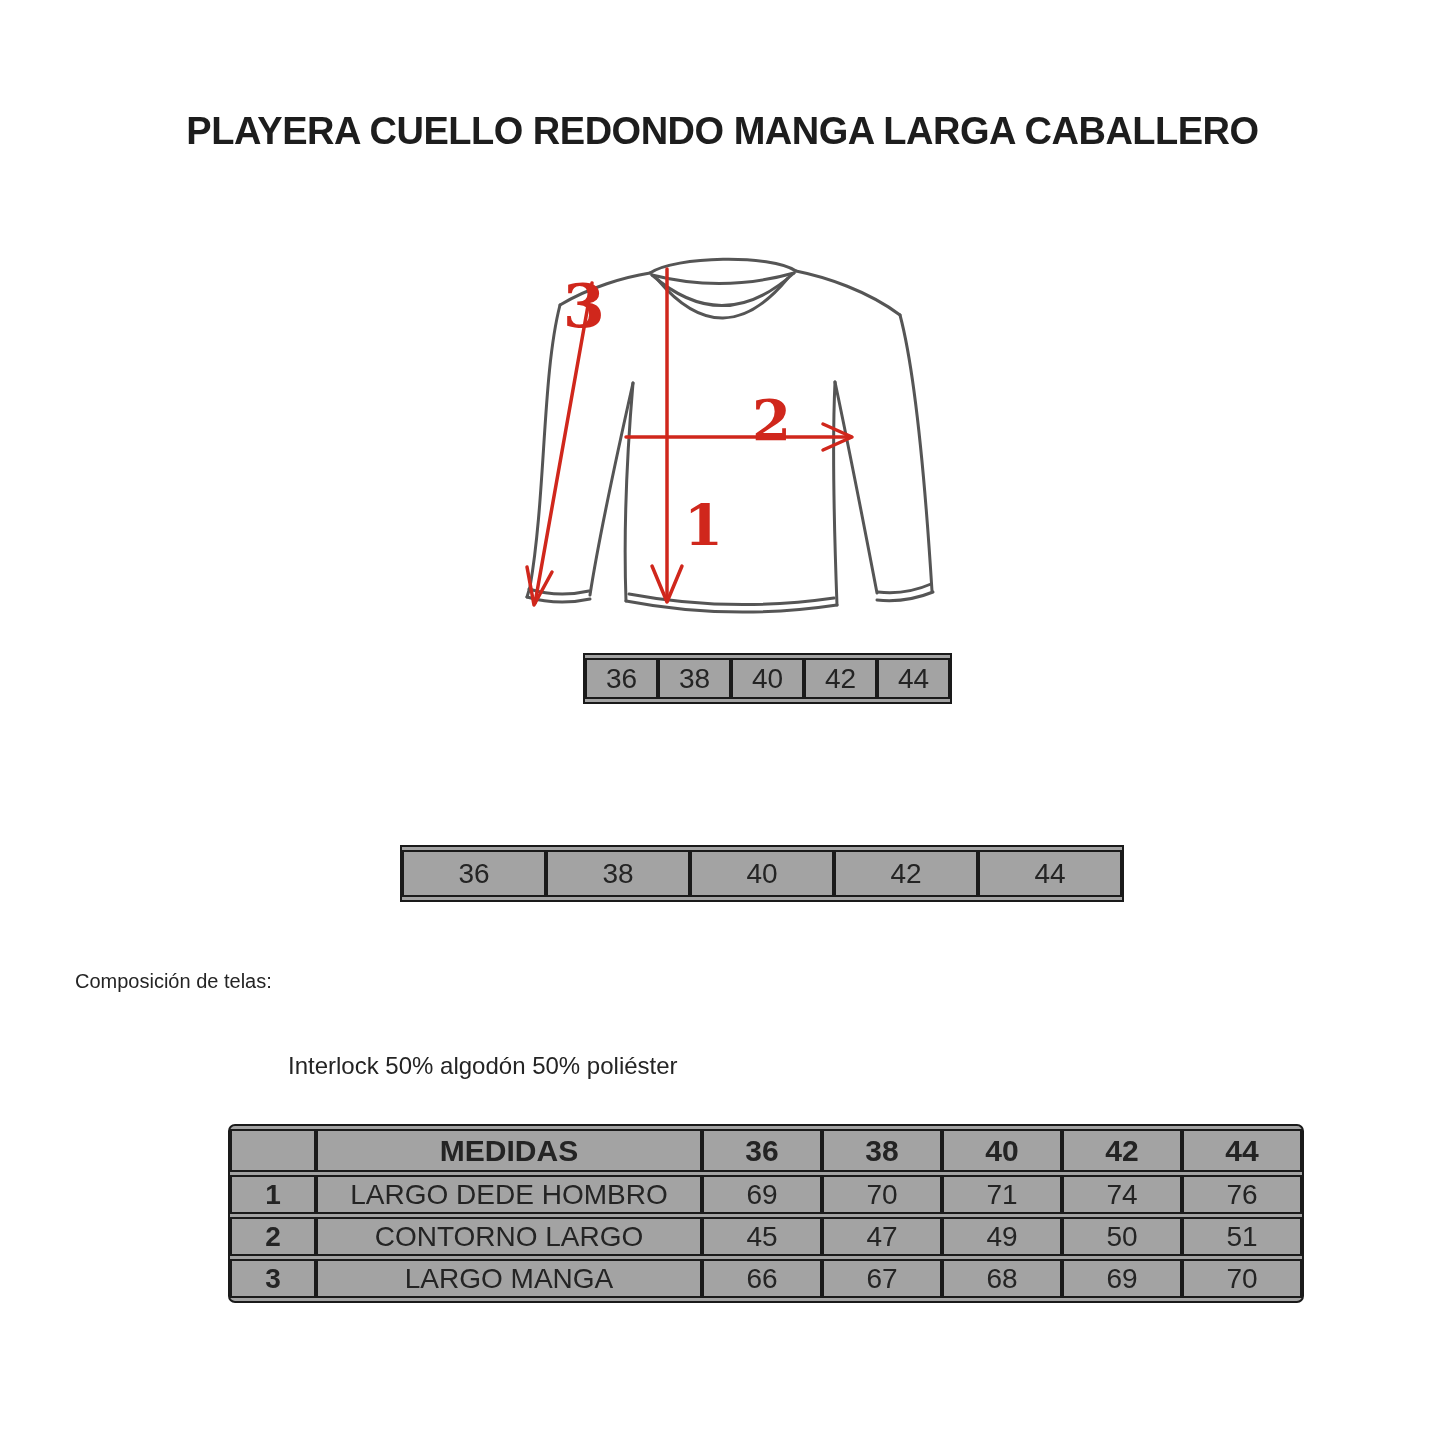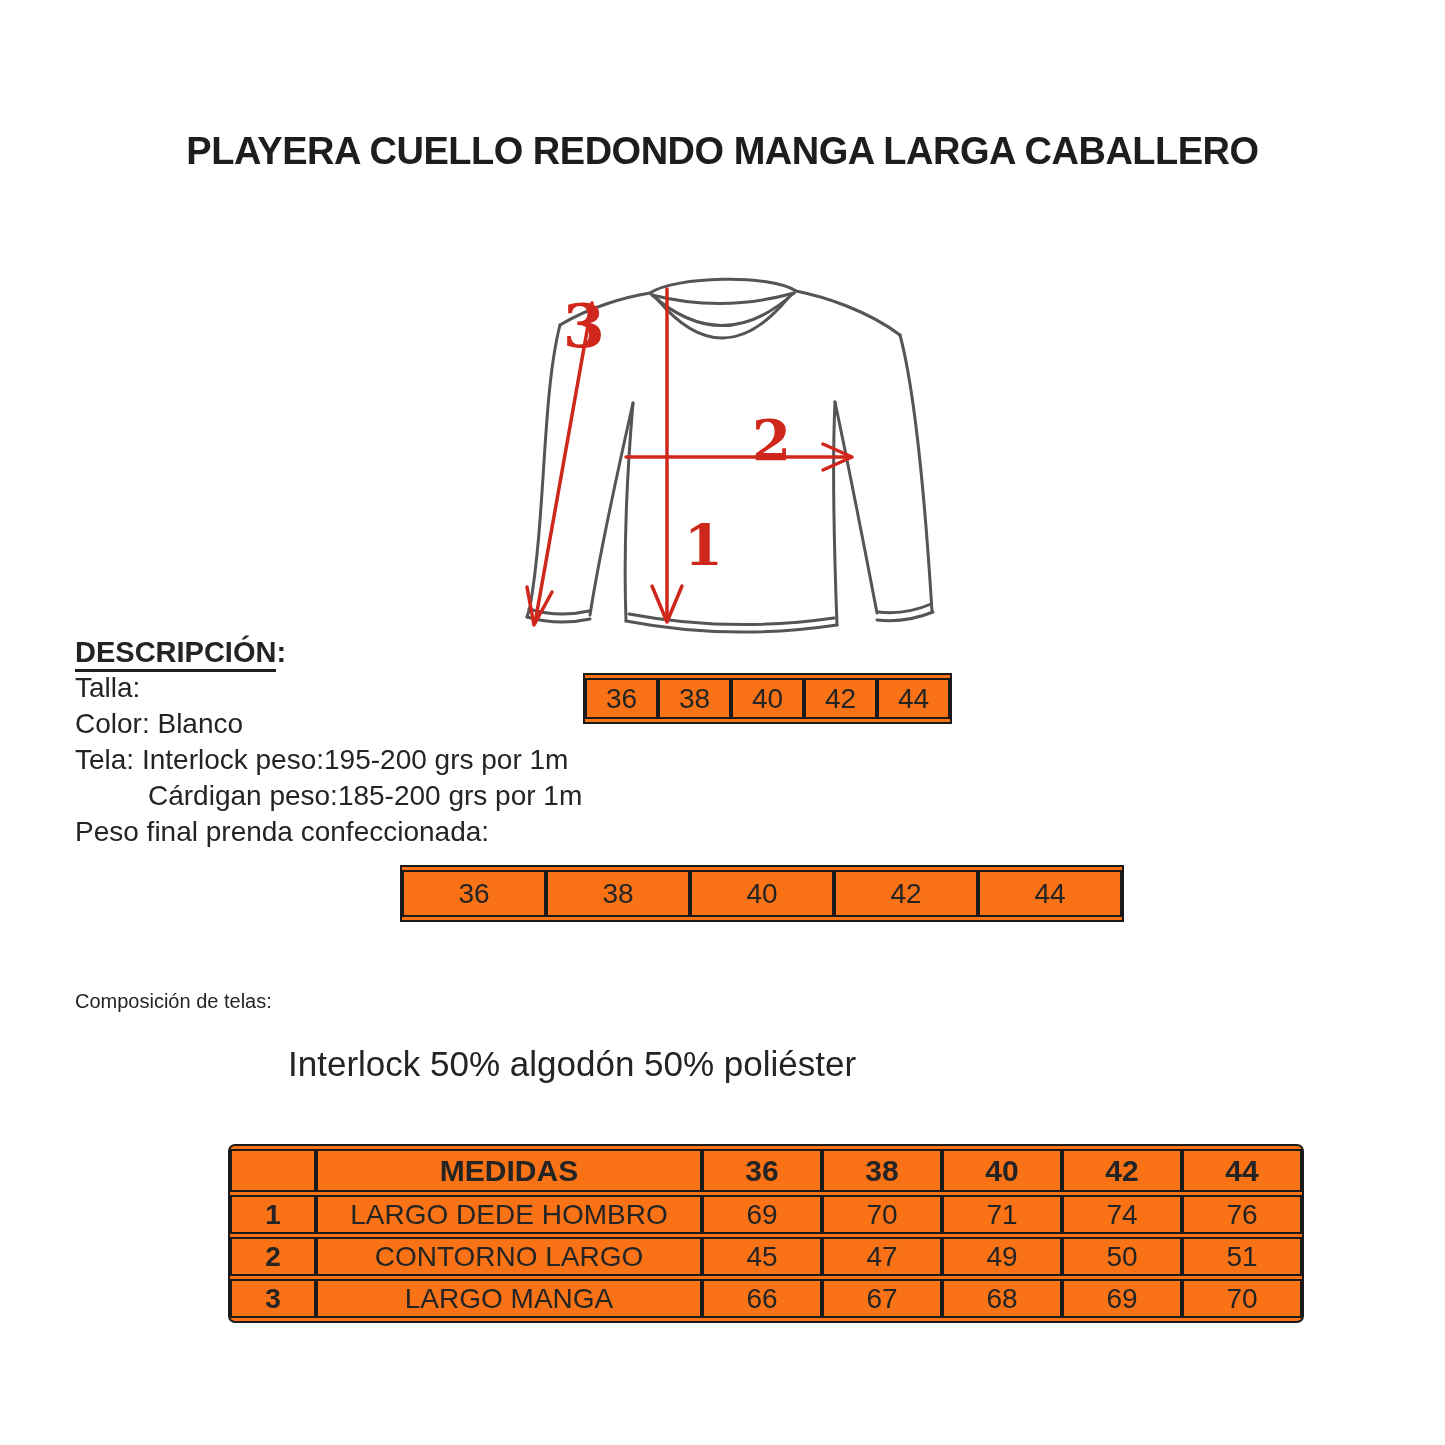--- a/index.html
+++ b/index.html
@@ -7,21 +7,20 @@
   body {
     font-family: "Liberation Sans", sans-serif;
     color: #242424;
   }
   #page {
     position: relative;
     width: 1445px;
     height: 1351px;
     background: #ffffff;
     overflow: hidden;
-    margin-top: 20px;
   }
   .doc-title {
     position: absolute;
     top: 110px;
     left: 0;
     width: 100%;
     text-align: center;
     font-size: 38px;
     font-weight: bold;
     letter-spacing: -0.5px;
@@ -51,21 +50,21 @@
   .desc-heading .u {
     border-bottom: 3px solid #1d1d1d;
     padding-bottom: 1px;
   }
   .indent { padding-left: 73px; }
   
   table.scan {
     border-collapse: separate;
     border-spacing: 0 3px;
     border: 2px solid #1a1a1a;
-    background: #f97316;
+    background: #a3a3a3;
     table-layout: fixed;
   }
   table.scan td, table.scan th {
     border: 2px solid #1a1a1a;
     text-align: center;
     vertical-align: middle;
     font-size: 28px;
     font-weight: normal;
     color: #242424;
     overflow: hidden;
@@ -79,22 +78,22 @@
   .comp-heading {
     position: absolute;
     left: 75px;
     top: 970px;
     font-size: 20px;
     white-space: nowrap;
   }
   .comp-lines {
     position: absolute;
     left: 288px;
-    top: 1026px;
-    font-size: 35px;
+    top: 1048px;
+    font-size: 24px;
     line-height: 36px;
     white-space: nowrap;
   }
   #measures-table { position: absolute; left: 228px; top: 1124px; border-radius: 7px; }
   #measures-table td { height: 39px; }
   #measures-table .col-num  { width: 86px; }
   #measures-table .col-name { width: 386px; }
   #measures-table .col-size { width: 120px; }
   #measures-table tr.head td { font-weight: bold; font-size: 30px; height: 43px; }
   #measures-table td.row-num { font-weight: bold; }
@@ -138,28 +137,20 @@
       <line class="arrow-line" x1="136" y1="212" x2="361" y2="212"></line>
       <polyline class="arrow-line" points="333,199 362,212 333,225"></polyline>
       <line class="arrow-line" x1="102" y1="58" x2="45" y2="378"></line>
       <polyline class="arrow-line" points="62,347 44,380 37,342"></polyline>
       <text class="arrow-num" x="73" y="102" font-size="60">3</text>
       <text class="arrow-num" x="262" y="215" font-size="56">2</text>
       <text class="arrow-num" x="194" y="320" font-size="56">1</text>
     </g>
   </svg>
 
-  <div class="desc-block">
-    <div class="desc-heading"><span class="u">DESCRIPCIÓN</span><span>:</span></div>
-    <div>Talla:</div>
-    <div>Color: Blanco</div>
-    <div>Tela: Interlock peso:195-200 grs por 1m</div>
-    <div class="indent">Cárdigan peso:185-200 grs por 1m</div>
-    <div>Peso final prenda confeccionada:</div>
-  </div>
 
   <table id="talla-table" class="scan">
     <tbody>
       <tr>
         <td>36</td>
         <td>38</td>
         <td>40</td>
         <td>42</td>
         <td>44</td>
       </tr>

